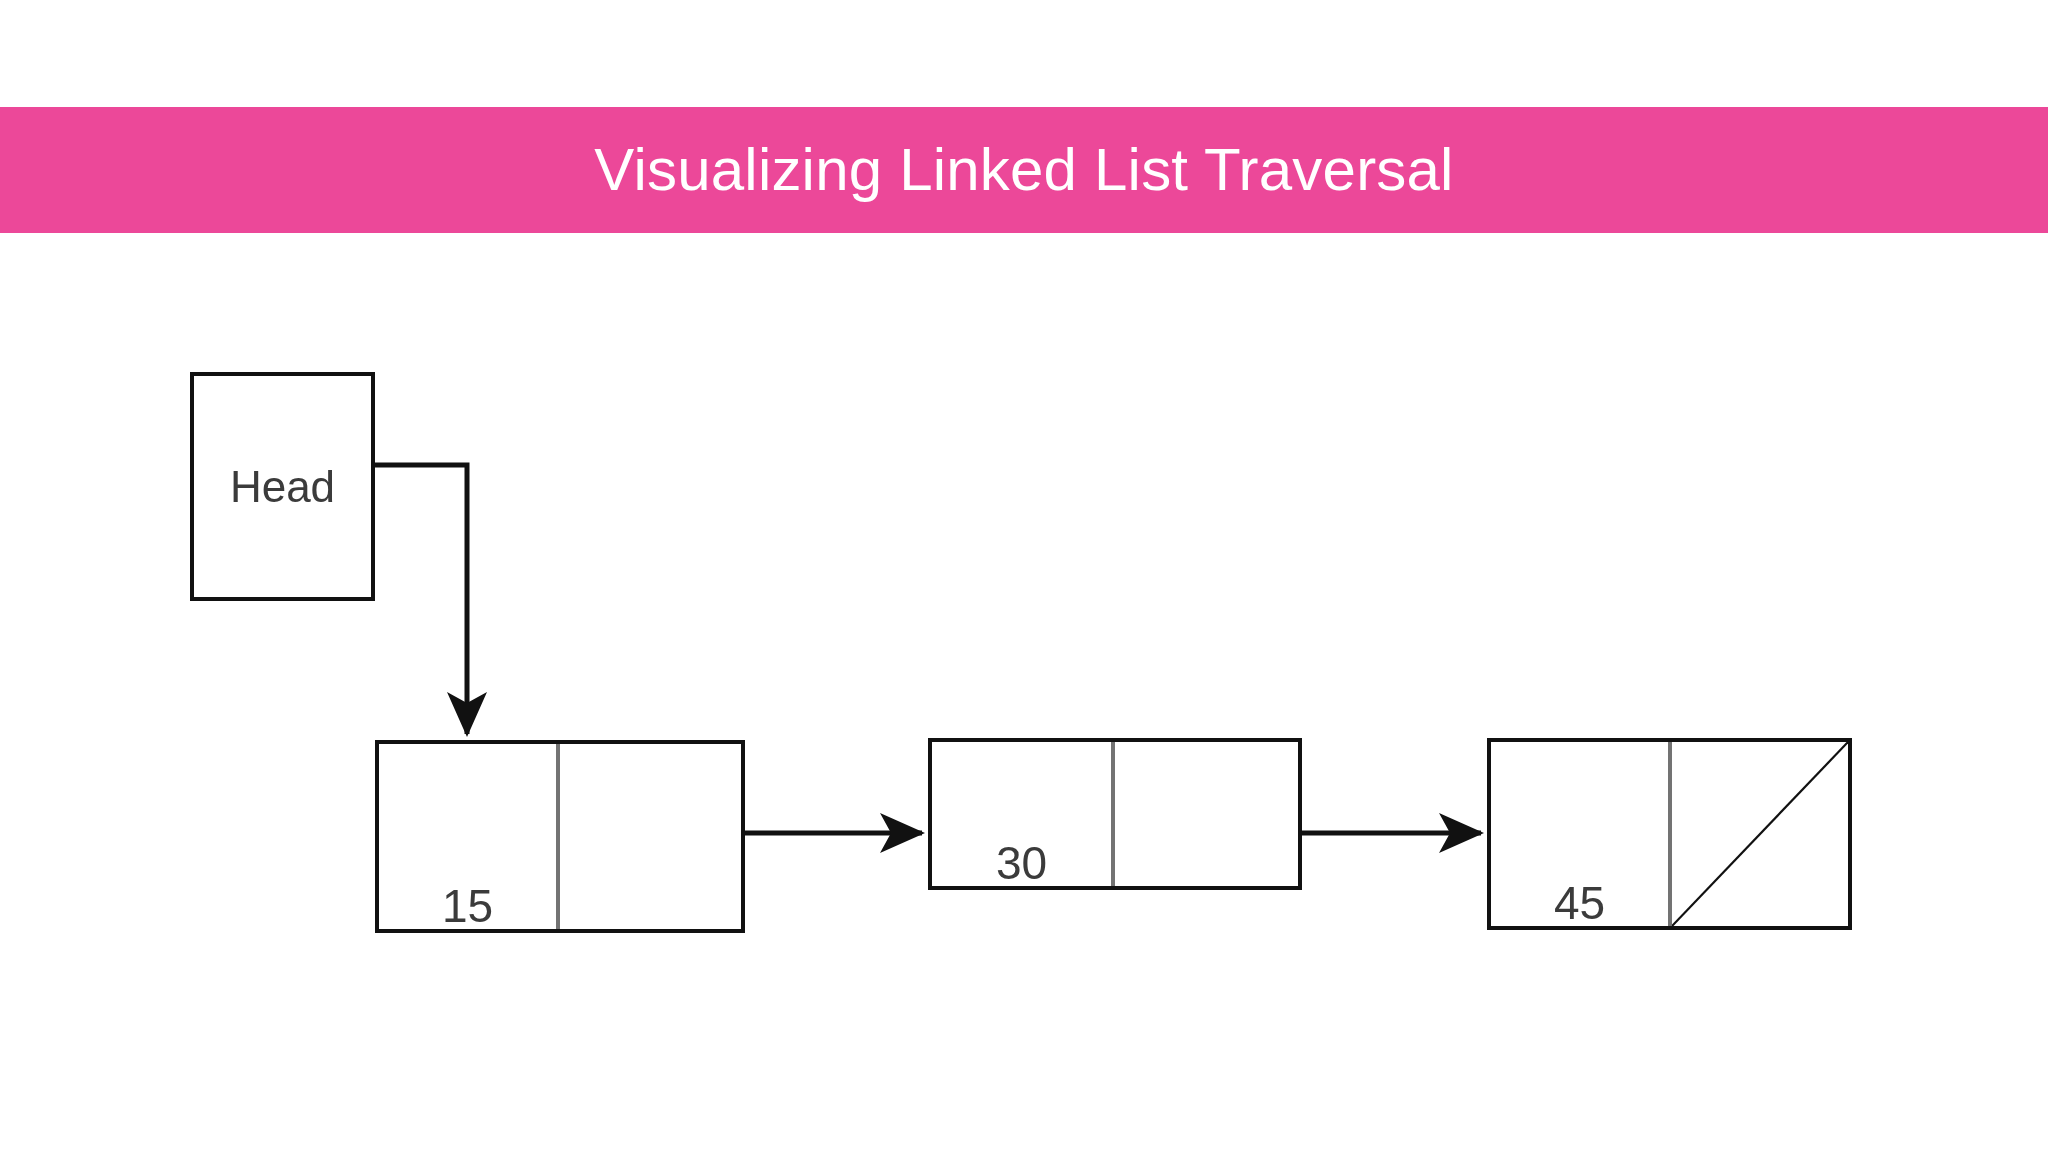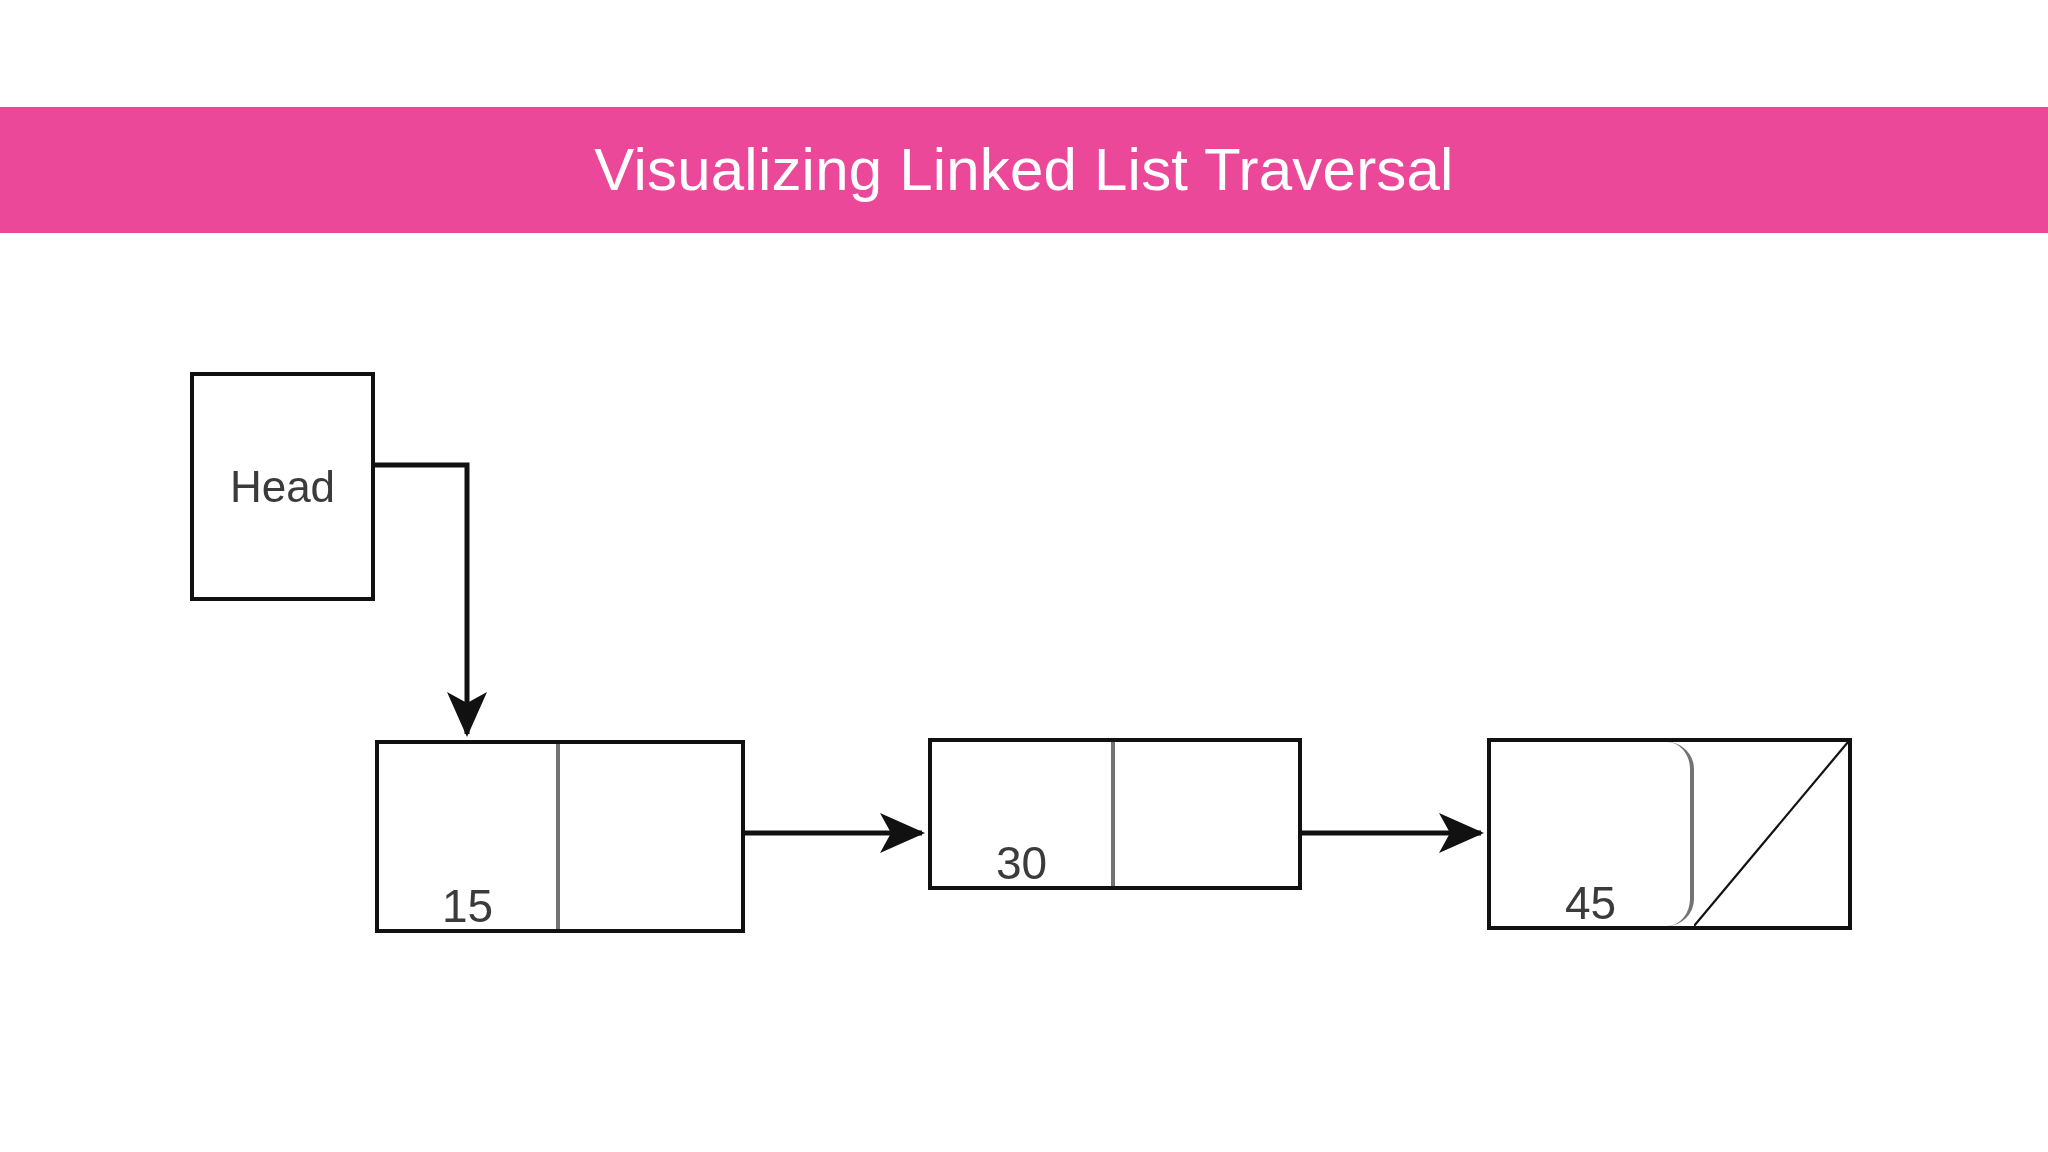--- a/index.html
+++ b/index.html
@@ -99,21 +99,21 @@
     pointer-events: none;
   }
 
   #node-1 { left: 375px; top: 740px; width: 370px; height: 193px; }
   #node-1 .cell-value { width: 181px; }
 
   #node-2 { left: 928px; top: 738px; width: 374px; height: 152px; }
   #node-2 .cell-value { width: 183px; }
 
   #node-3 { left: 1487px; top: 738px; width: 365px; height: 192px; }
-  #node-3 .cell-value { width: 203px; border-radius: 27px; }
+  #node-3 .cell-value { width: 181px; }
 
   .connectors {
     position: absolute;
     left: 0;
     top: 0;
     width: 2048px;
     height: 1152px;
     pointer-events: none;
   }
 </style>

